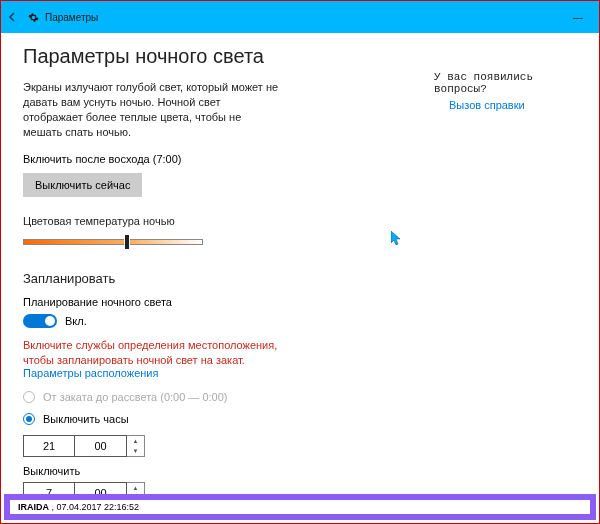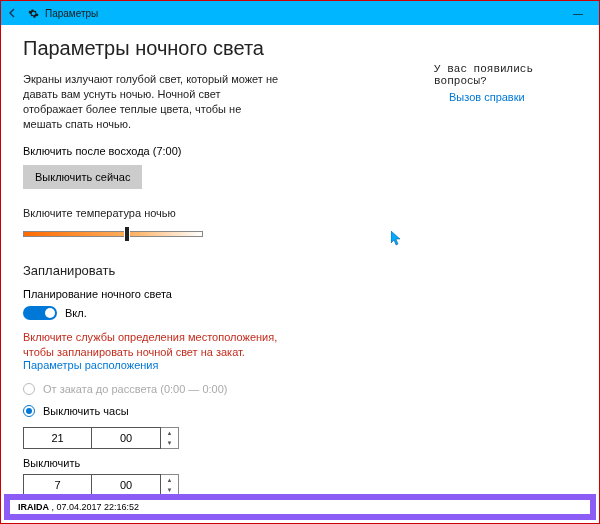--- a/index.html
+++ b/index.html
@@ -1,17 +1,17 @@
 <!DOCTYPE html>
 <html><head>
 <meta charset="utf-8">
 <style>
   * { box-sizing: border-box; margin: 0; padding: 0; }
   body { font-family: "Segoe UI", Tahoma, sans-serif; font-size: 11px; background: #fff; width: 600px; height: 524px; position: relative; border: 1px solid #c00; }
-  .titlebar { background: #00b7ff; height: 24px; display: flex; align-items: center; padding: 0 6px; color: #1a1a1a; font-size: 10px; }
+  .titlebar { background: #00b7ff; height: 32px; display: flex; align-items: center; padding: 0 6px; color: #1a1a1a; font-size: 10px; }
   .titlebar .back { width: 12px; height: 12px; margin-right: 8px; display:flex; align-items:center; justify-content:center; }
   .titlebar .gear { width: 12px; height: 12px; margin-right: 6px; display:flex; align-items:center; justify-content:center; }
   .titlebar .spacer { flex: 1; }
   .titlebar .min { width: 30px; text-align: center; }
   .content { display: flex; padding: 12px 15px 0 22px; }
   .main { flex: 1; padding-right: 30px; }
   .side { width: 150px; padding-top: 26px; font-size: 11px; }
   .side .q { color: #222; margin-bottom: 4px; font-family: Liberation Mono, monospace; }
   .side .link { color: #0078d7; cursor: pointer; margin-left: 15px; }
   h1 { font-weight: 300; font-size: 20px; color: #222; margin-bottom: 12px; }
@@ -31,21 +31,21 @@
   .warn { color: #c42b1c; font-size: 11px; max-width: 270px; line-height: 1.3; }
   .loc-link { color: #0078d7; font-size: 11px; margin-bottom: 12px; display:inline-block; cursor:pointer; }
   .radio-row { display: flex; align-items: center; margin-bottom: 10px; font-size: 11px; }
   .radio { width: 12px; height: 12px; border: 1px solid #666; border-radius: 50%; margin-right: 8px; position: relative; cursor:pointer; }
   .radio.disabled { border-color: #bbb; }
   .radio.checked { border-color: #0078d7; }
   .radio.checked::after { content:""; position:absolute; left:2px; top:2px; width:6px; height:6px; background:#0078d7; border-radius:50%; }
   .radio-lbl.disabled { color: #aaa; }
   .time-label { font-size: 11px; margin-bottom: 5px; margin-top: 6px; }
   .time-row { display: flex; align-items: center; margin-bottom: 8px; }
-  .time-box { width: 69px; height: 22px; border: 1px solid #555; display:flex; align-items:center; justify-content:center; font-size: 11px; cursor:pointer; }
+  .time-box { width: 52px; height: 22px; border: 1px solid #555; display:flex; align-items:center; justify-content:center; font-size: 11px; cursor:pointer; }
   .spin { width: 18px; height: 22px; border: 1px solid #888; border-left:none; display:flex; flex-direction:column; }
   .spin div { flex:1; font-size:6px; display:flex; align-items:center; justify-content:center; color:#555; cursor:pointer; }
   .cursor { position:absolute; left: 390px; top: 230px; pointer-events:none; }
   .footer { position: absolute; left: 3px; bottom: 3px; right: 3px; border: 6px solid #8b5cf6; padding: 2px 8px; font-size: 9px; background:#fff; font-family: Arial, sans-serif; }
   .footer b { font-weight: bold; }
 </style>
 </head>
 <body>
 
 <div class="titlebar">
@@ -65,21 +65,21 @@
 </div>
 
 <div class="content">
   <div class="main">
     <h1>Параметры ночного света</h1>
     <p class="desc">Экраны излучают голубой свет, который может не давать вам уснуть ночью. Ночной свет отображает более теплые цвета, чтобы не мешать спать ночью.</p>
 
     <div class="after-sunrise">Включить после восхода (7:00)</div>
     <button class="btn">Выключить сейчас</button>
 
-    <div class="label">Включите температура ночью</div>
+    <div class="label">Цветовая температура ночью</div>
     <div class="slider-wrap">
       <div class="slider-track"></div>
       <div class="slider-thumb" id="slider-thumb" style="left: 100.92px;"></div>
     </div>
 
     <h2>Запланировать</h2>
     <div class="plan-label">Планирование ночного света</div>
     <div class="toggle">
       <div class="toggle-sw"></div>
       <span class="toggle-lbl">Вкл.</span>

